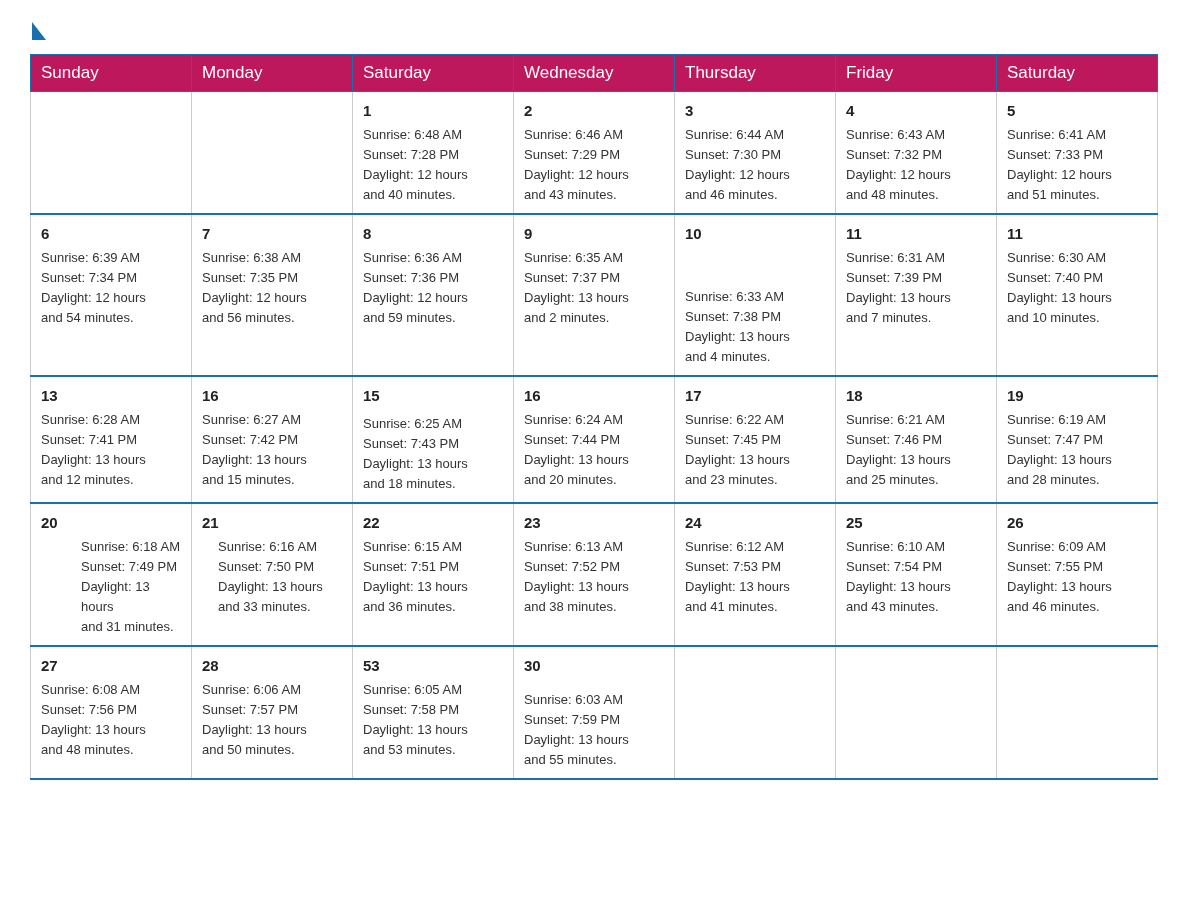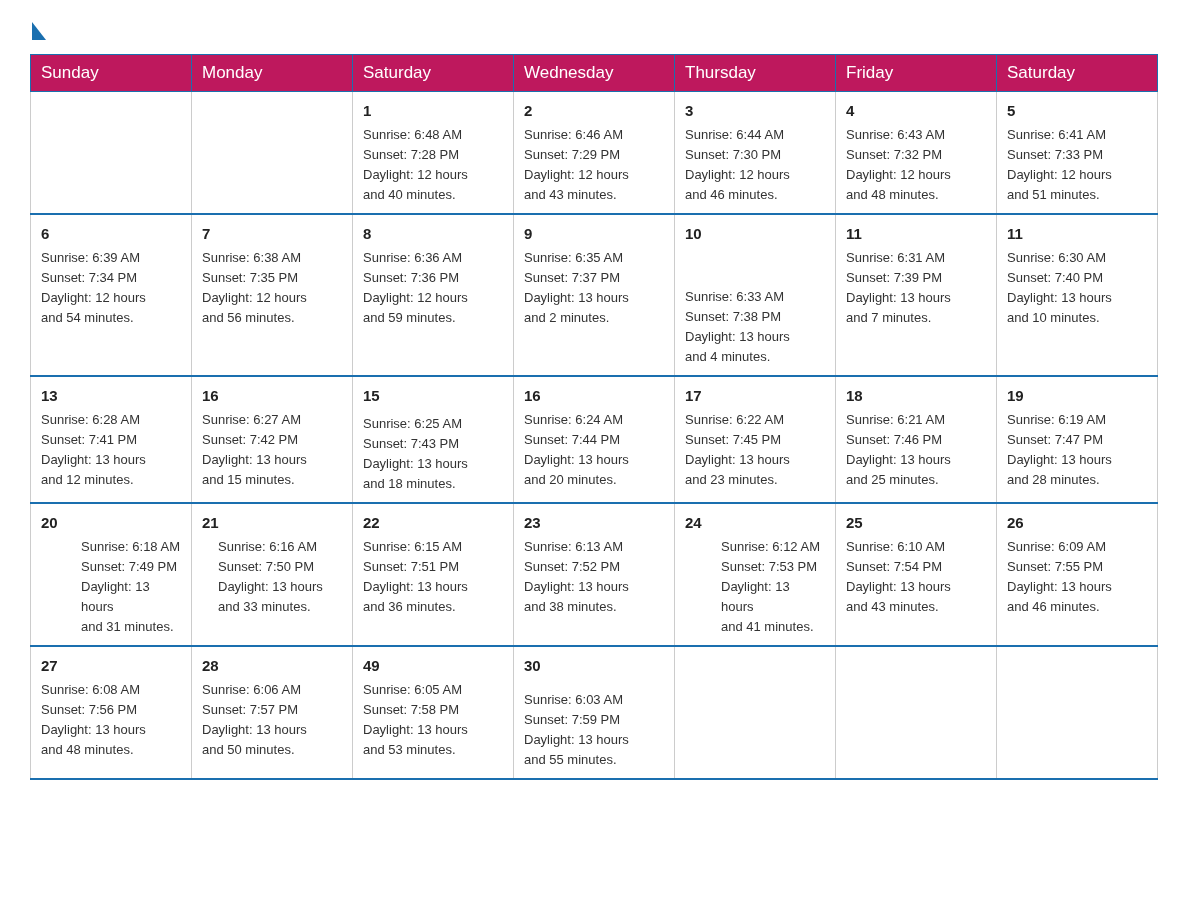--- a/index.html
+++ b/index.html
@@ -299,21 +299,21 @@
         </td>
         <td>
           <span class="day-number">23</span>
           <div class="day-info" style="white-space: pre-line;">Sunrise: 6:13 AM
 Sunset: 7:52 PM
 Daylight: 13 hours
 and 38 minutes.</div>
         </td>
         <td>
           <span class="day-number">24</span>
-          <div class="day-info" style="white-space: pre-line; margin-left: 36px;">Sunrise: 6:12 AM
+          <div class="day-info" style="white-space: pre-line;">Sunrise: 6:12 AM
 Sunset: 7:53 PM
 Daylight: 13 hours
 and 41 minutes.</div>
         </td>
         <td>
           <span class="day-number">25</span>
           <div class="day-info" style="white-space: pre-line;">Sunrise: 6:10 AM
 Sunset: 7:54 PM
 Daylight: 13 hours
 and 43 minutes.</div>
@@ -335,21 +335,21 @@
 and 48 minutes.</div>
         </td>
         <td>
           <span class="day-number">28</span>
           <div class="day-info" style="white-space: pre-line;">Sunrise: 6:06 AM
 Sunset: 7:57 PM
 Daylight: 13 hours
 and 50 minutes.</div>
         </td>
         <td>
-          <span class="day-number">49</span>
+          <span class="day-number">53</span>
           <div class="day-info" style="white-space: pre-line;">Sunrise: 6:05 AM
 Sunset: 7:58 PM
 Daylight: 13 hours
 and 53 minutes.</div>
         </td>
         <td>
           <span class="day-number">30</span>
           <div class="day-info" style="white-space: pre-line; margin-top: 12px;">Sunrise: 6:03 AM
 Sunset: 7:59 PM
 Daylight: 13 hours

